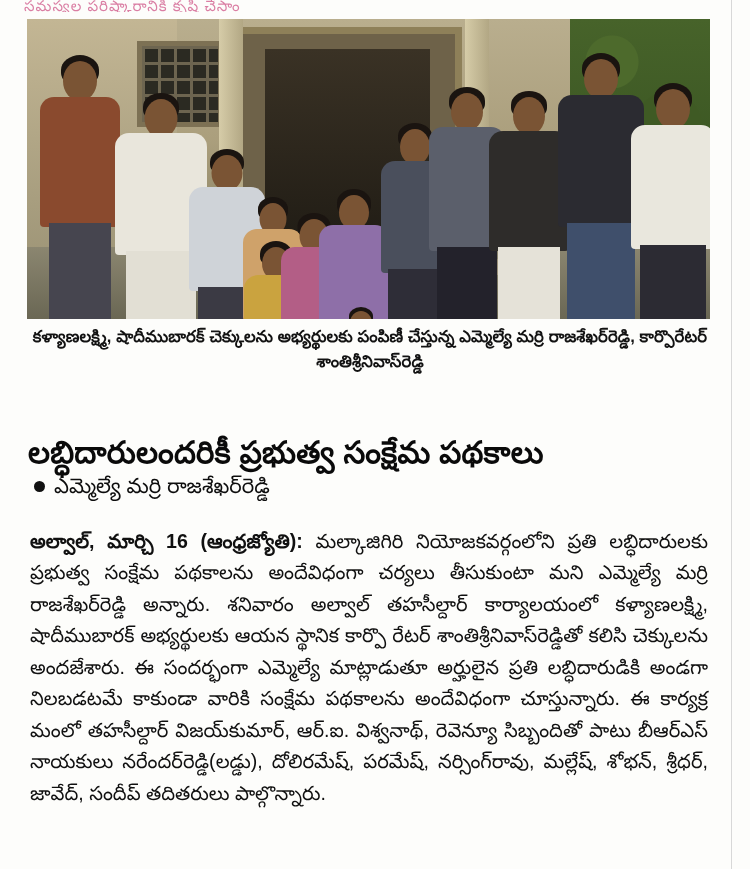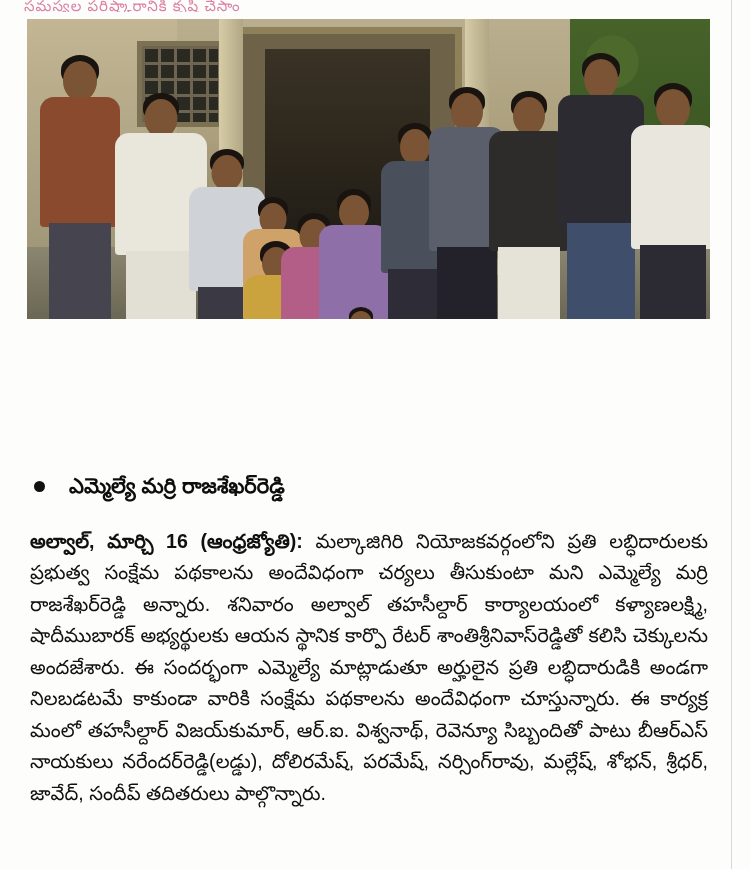--- a/index.html
+++ b/index.html
@@ -161,25 +161,25 @@
     color: #0a0a0a;
     letter-spacing: .2px;
   }
   .subhead {
     position: absolute;
     left: 34px;
     top: 471px;
     width: 690px;
     font-size: 21px;
     line-height: 30px;
-    font-weight: 700;
+    font-weight: 400;
     color: #0d0d0d;
     display: flex;
     align-items: center;
-    gap: 24px;
+    gap: 9px;
   }
   .bullet-dot {
     display: inline-block;
     width: 11px;
     height: 11px;
     border-radius: 50%;
     background: #111;
     flex: 0 0 auto;
   }
   
@@ -308,21 +308,23 @@
 
       <div class="person" style="left:602px; width:88px; height:282px;">
         <div class="hair" style="top:46px; width:38px; height:30px;"></div>
         <div class="head" style="top:52px; width:34px; height:40px;"></div>
         <div class="body" style="top:88px; width:84px; height:124px; background:#e9e7dd;"></div>
         <div class="legs" style="top:208px; width:66px; height:74px; background:#2c2b33;"></div>
       </div>
     </div>
   </div>
 
-
+  <div class="caption">కళ్యాణలక్ష్మి, షాదీముబారక్ చెక్కులను అభ్యర్థులకు పంపిణీ చేస్తున్న ఎమ్మెల్యే మర్రి రాజశేఖర్‌రెడ్డి, కార్పొరేటర్ శాంతిశ్రీనివాస్‌రెడ్డి</div>
+
+  <h1 class="headline">లబ్ధిదారులందరికీ ప్రభుత్వ సంక్షేమ పథకాలు</h1>
 
   <div class="subhead">
     <span class="bullet-dot"></span>
     <span>ఎమ్మెల్యే మర్రి రాజశేఖర్‌రెడ్డి</span>
   </div>
 
   <p class="body-text"><span class="dateline">అల్వాల్, మార్చి 16 (ఆంధ్రజ్యోతి):</span><span> మల్కాజిగిరి నియోజకవర్గంలోని ప్రతి లబ్ధిదారులకు ప్రభుత్వ సంక్షేమ పథకాలను అందేవిధంగా చర్యలు తీసుకుంటా మని ఎమ్మెల్యే మర్రి రాజశేఖర్‌రెడ్డి అన్నారు. శనివారం అల్వాల్ తహసీల్దార్ కార్యాలయంలో కళ్యాణలక్ష్మి, షాదీముబారక్ అభ్యర్థులకు ఆయన స్థానిక కార్పొ రేటర్ శాంతిశ్రీనివాస్‌రెడ్డితో కలిసి చెక్కులను అందజేశారు. ఈ సందర్భంగా ఎమ్మెల్యే మాట్లాడుతూ అర్హులైన ప్రతి లబ్ధిదారుడికి అండగా నిలబడటమే కాకుండా వారికి సంక్షేమ పథకాలను అందేవిధంగా చూస్తున్నారు. ఈ కార్యక్ర మంలో తహసీల్దార్ విజయ్‌కుమార్, ఆర్.ఐ. విశ్వనాథ్, రెవెన్యూ సిబ్బందితో పాటు బీఆర్‌ఎస్ నాయకులు నరేందర్‌రెడ్డి(లడ్డు), దోలిరమేష్, పరమేష్, నర్సింగ్‌రావు, మల్లేష్, శోభన్, శ్రీధర్, జావేద్, సందీప్ తదితరులు పాల్గొన్నారు.</span></p>
 
   <div class="rule-right"></div>
 </div>

